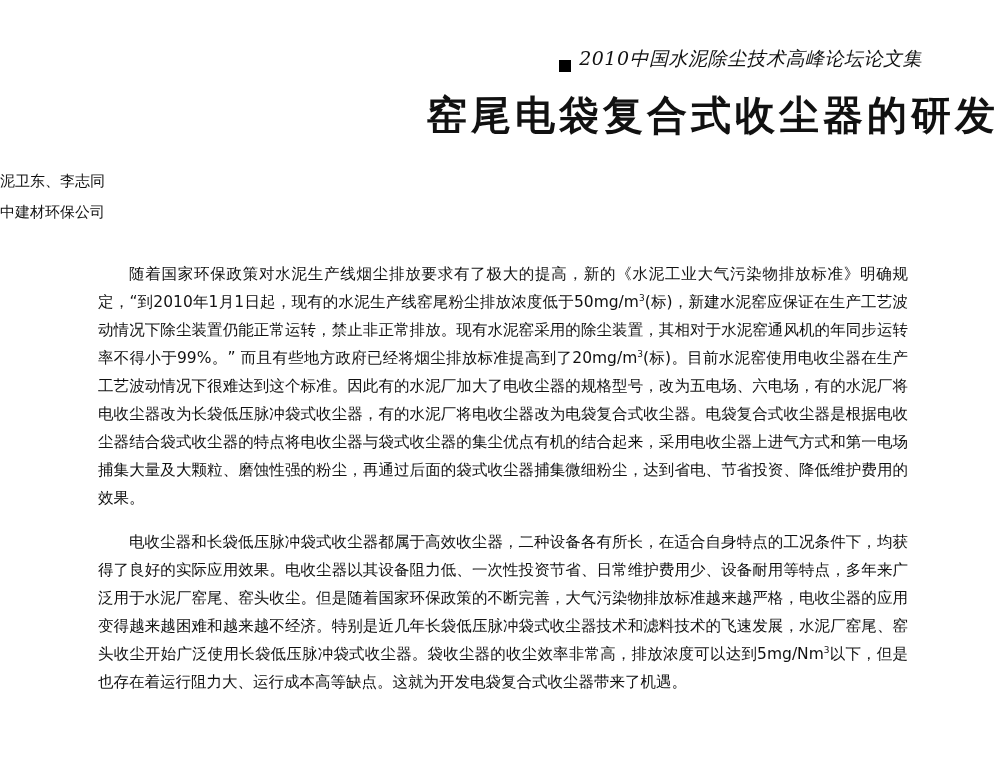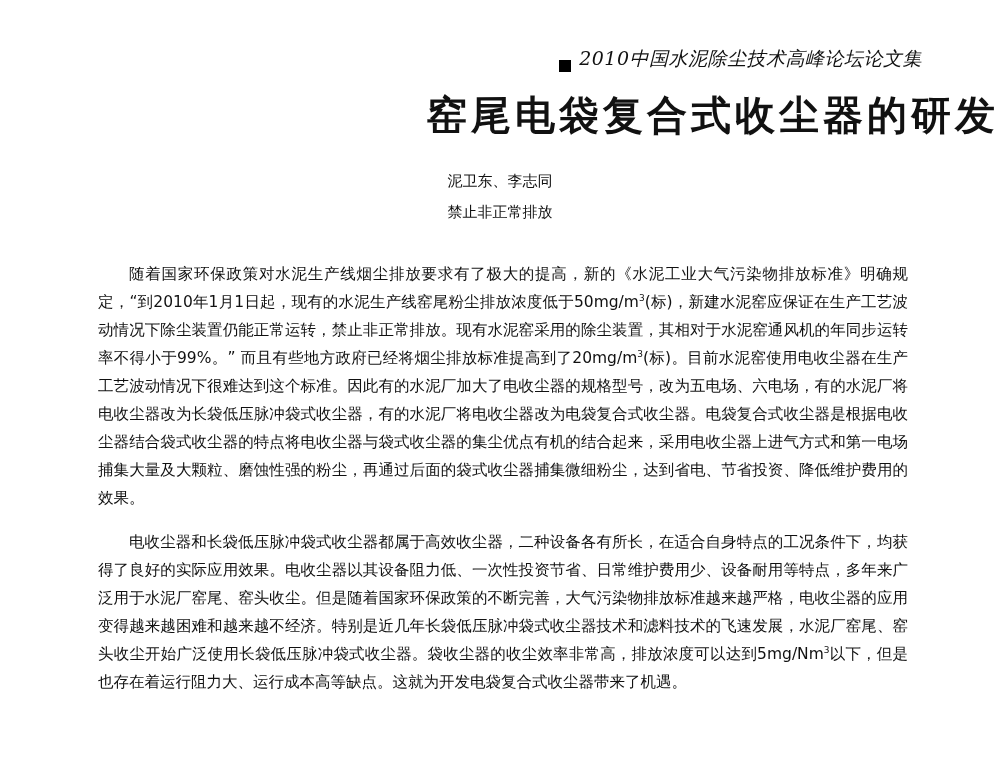--- a/index.html
+++ b/index.html
@@ -12,21 +12,21 @@
   }
   .header-line .sq {
     display: inline-block; width: 12px; height: 12px; background: #000; margin-right: 8px;
   }
   .title {
     position: absolute; top: 88px; left: 0; width: 999px; text-align: right;
     font-family: "DejaVu Sans", "Liberation Sans", sans-serif;
     font-weight: bold; font-size: 40px; letter-spacing: 4px;
   }
   .authors, .affiliation {
-    position: absolute; left: 0; width: 1000px; text-align: center;
+    position: absolute; left: 0; width: 1000px; 
     font-family: "DejaVu Serif", "Liberation Serif", serif; font-size: 15px;
   }
   .authors { top: 172px; }
   .affiliation { top: 203px; }
   .body {
     position: absolute; top: 244px; left: 82px; width: 842px;
     font-family: "DejaVu Sans", "Liberation Sans", sans-serif;
     font-size: 15.5px; line-height: 28px; text-align: justify;
   }
   .body p { margin: 16px; text-indent: 31px; }
@@ -35,18 +35,18 @@
 </head>
 <body>
 
 <div class="header-line">
   <span class="sq"></span>
   <span>2010中国水泥除尘技术高峰论坛论文集</span>
 </div>
 
 <div class="title">窑尾电袋复合式收尘器的研发</div>
 <div class="authors">泥卫东、李志同</div>
-<div class="affiliation">禁止非正常排放</div>
+<div class="affiliation">中建材环保公司</div>
 
 <div class="body">
   <p><span>随着国家环保政策对水泥生产线烟尘排放要求有了极大的提高，新的《水泥工业大气污染物排放标准》明确规定，“到2010年1月1日起，现有的水泥生产线窑尾粉尘排放浓度低于50mg/m</span><sup>3</sup><span>(标)，新建水泥窑应保证在生产工艺波动情况下除尘装置仍能正常运转，禁止非正常排放。现有水泥窑采用的除尘装置，其相对于水泥窑通风机的年同步运转率不得小于99%。” 而且有些地方政府已经将烟尘排放标准提高到了20mg/m</span><sup>3</sup><span>(标)。目前水泥窑使用电收尘器在生产工艺波动情况下很难达到这个标准。因此有的水泥厂加大了电收尘器的规格型号，改为五电场、六电场，有的水泥厂将电收尘器改为长袋低压脉冲袋式收尘器，有的水泥厂将电收尘器改为电袋复合式收尘器。电袋复合式收尘器是根据电收尘器结合袋式收尘器的特点将电收尘器与袋式收尘器的集尘优点有机的结合起来，采用电收尘器上进气方式和第一电场捕集大量及大颗粒、磨蚀性强的粉尘，再通过后面的袋式收尘器捕集微细粉尘，达到省电、节省投资、降低维护费用的效果。</span></p>
   <p><span>电收尘器和长袋低压脉冲袋式收尘器都属于高效收尘器，二种设备各有所长，在适合自身特点的工况条件下，均获得了良好的实际应用效果。电收尘器以其设备阻力低、一次性投资节省、日常维护费用少、设备耐用等特点，多年来广泛用于水泥厂窑尾、窑头收尘。但是随着国家环保政策的不断完善，大气污染物排放标准越来越严格，电收尘器的应用变得越来越困难和越来越不经济。特别是近几年长袋低压脉冲袋式收尘器技术和滤料技术的飞速发展，水泥厂窑尾、窑头收尘开始广泛使用长袋低压脉冲袋式收尘器。袋收尘器的收尘效率非常高，排放浓度可以达到5mg/Nm</span><sup>3</sup><span>以下，但是也存在着运行阻力大、运行成本高等缺点。这就为开发电袋复合式收尘器带来了机遇。</span></p>
 </div>
 
 </body></html>

